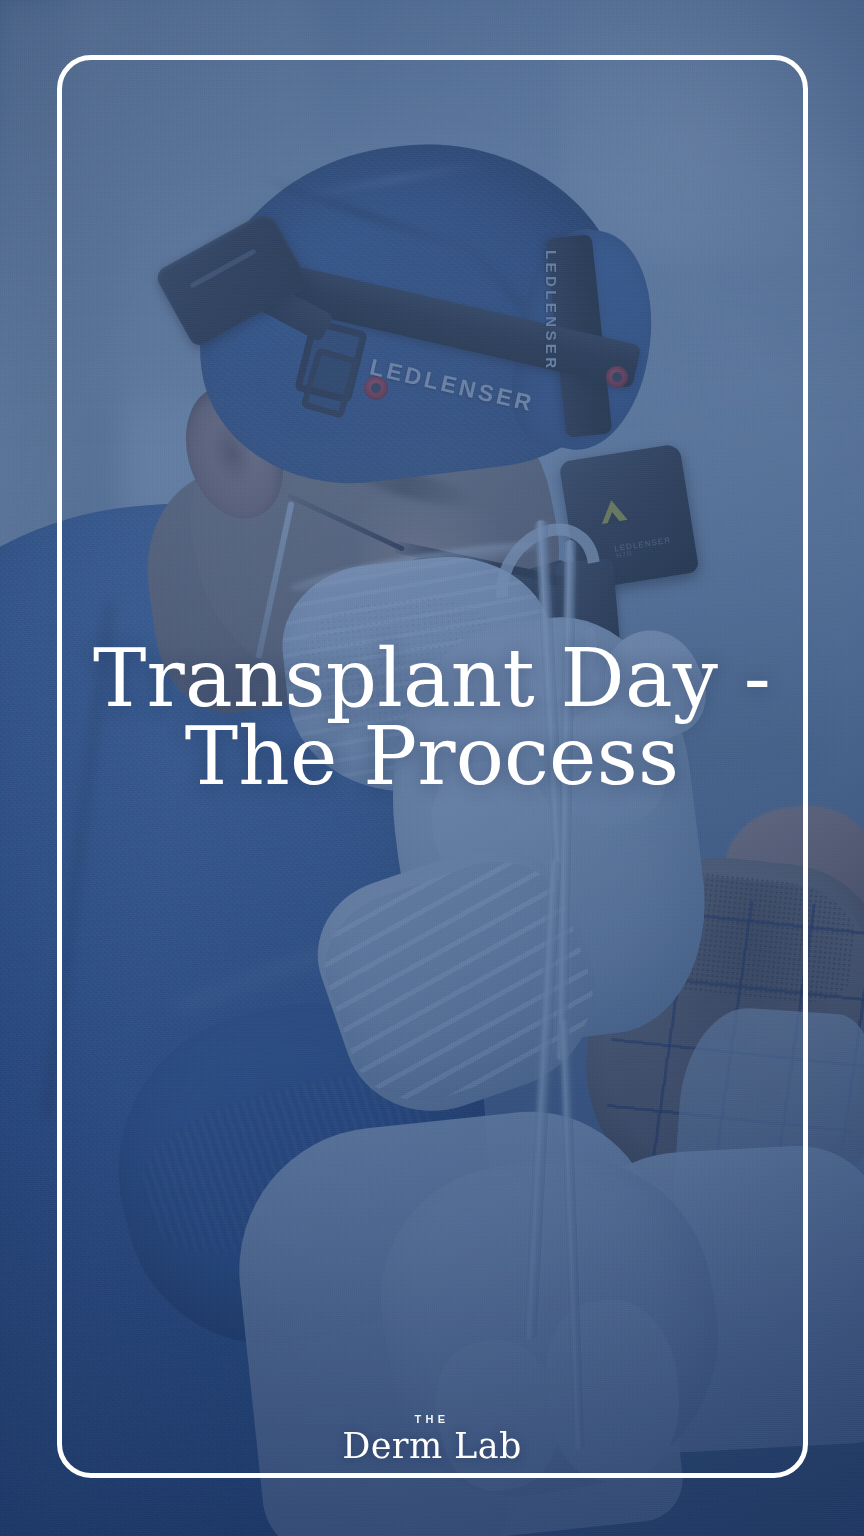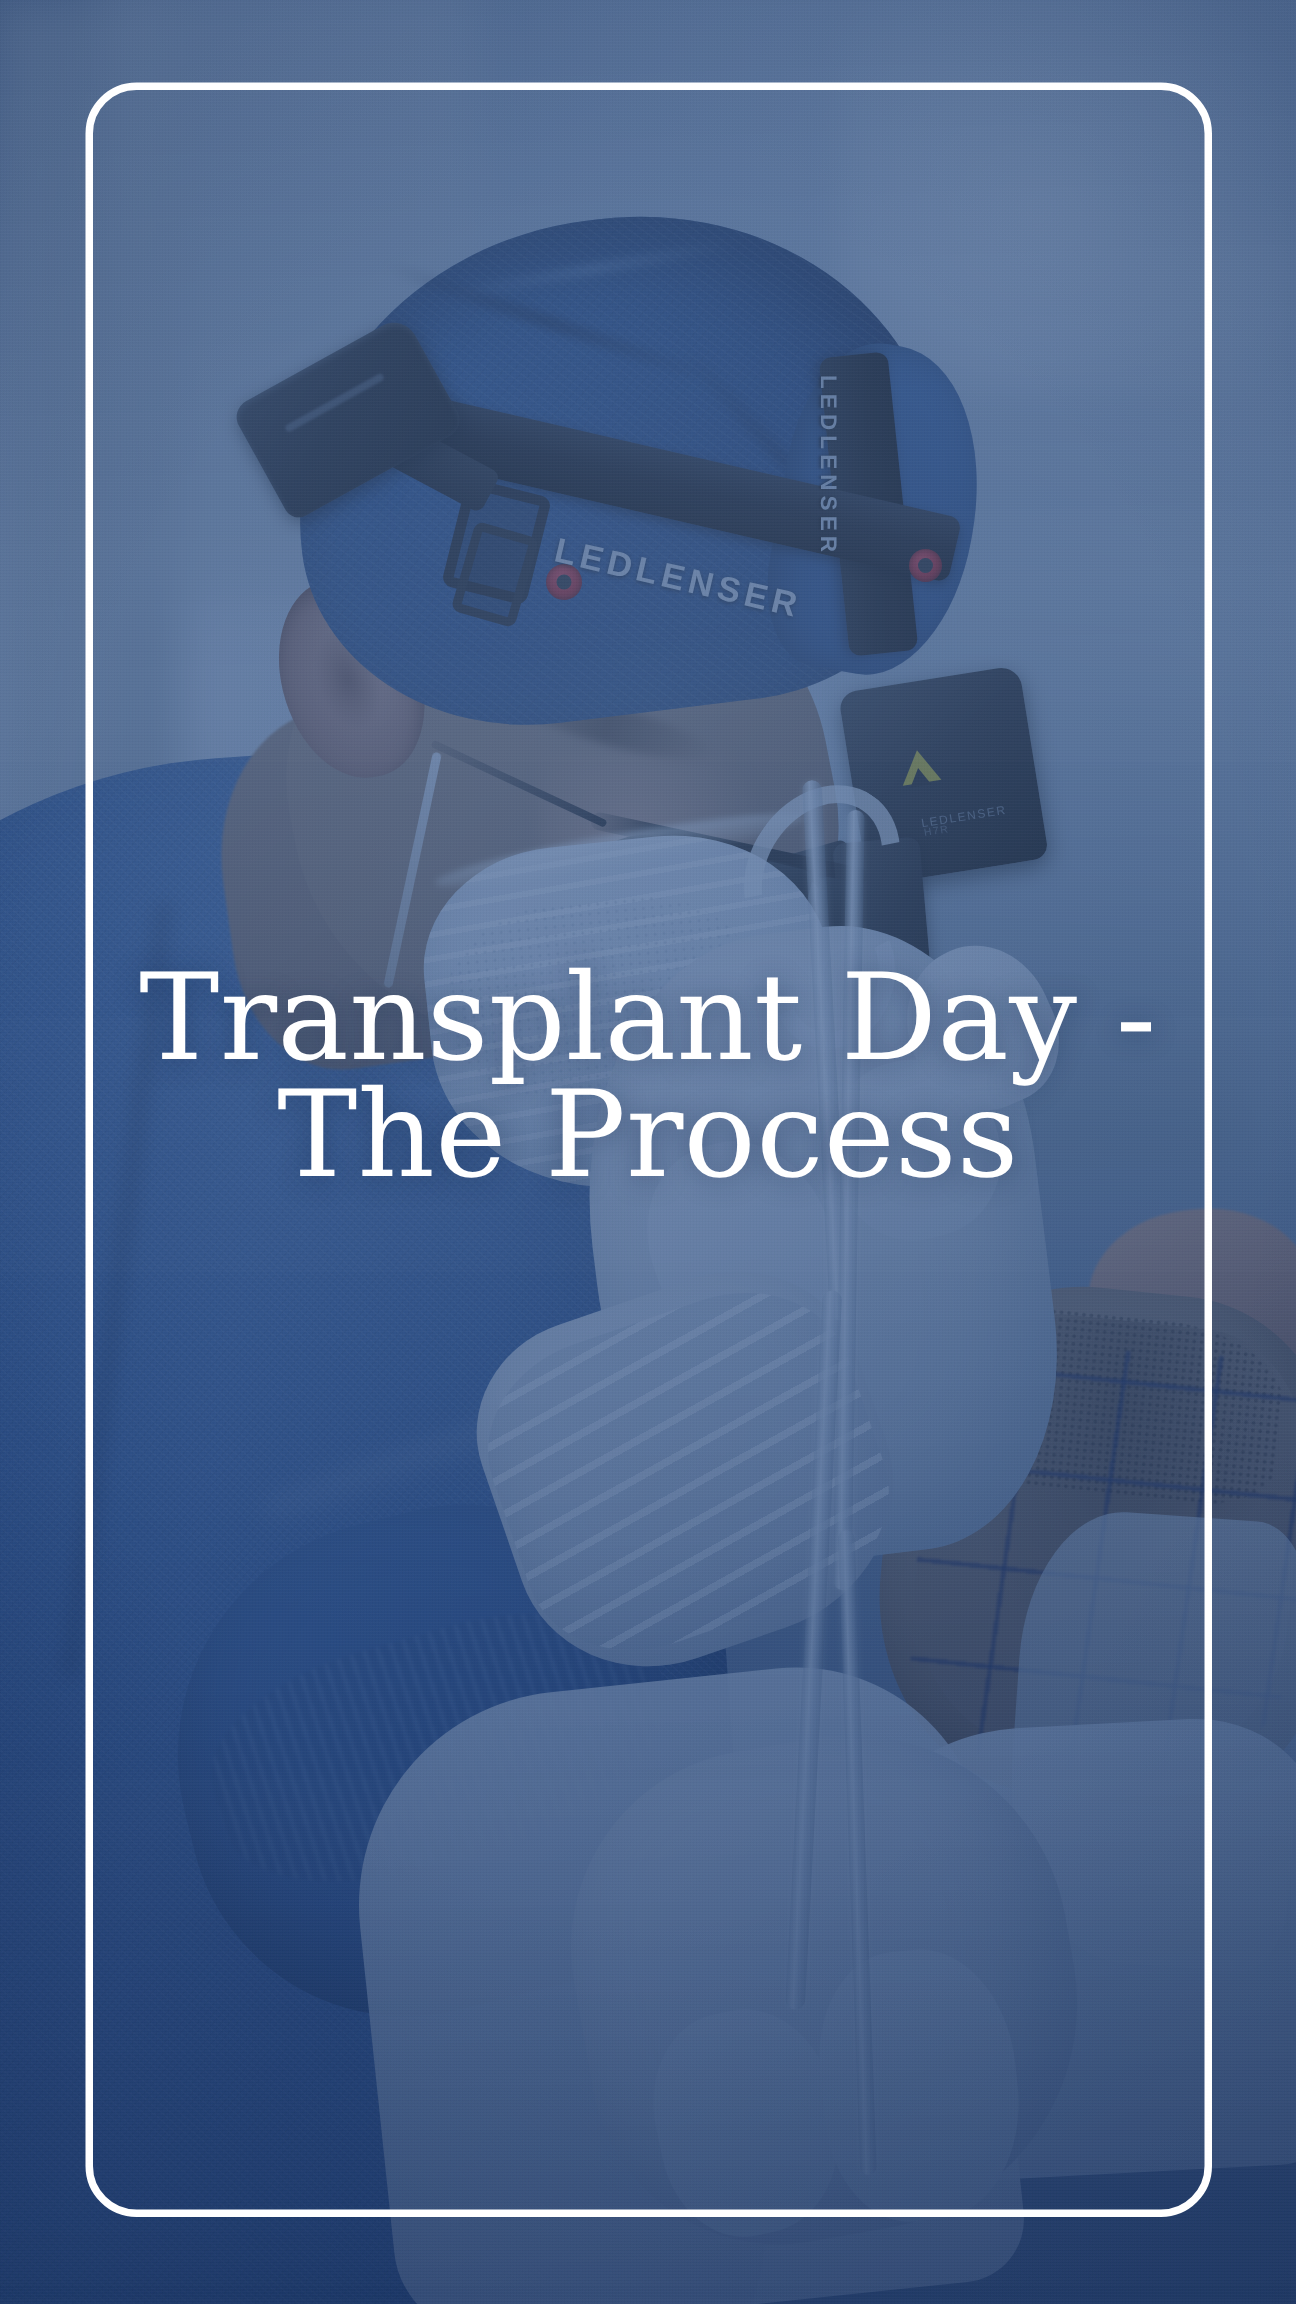--- a/index.html
+++ b/index.html
@@ -769,14 +769,18 @@
     <div class="grain"></div>
   </div>
 
   <div class="frame"></div>
 
   <div class="title">
     <span class="title-line l1">Transplant Day -</span>
     <span class="title-line l2">The Process</span>
   </div>
 
+  <div class="logo">
+    <div class="logo-the">THE</div>
+    <div class="logo-word">Derm Lab</div>
+  </div>
 
 </div>
 
 </body></html>

